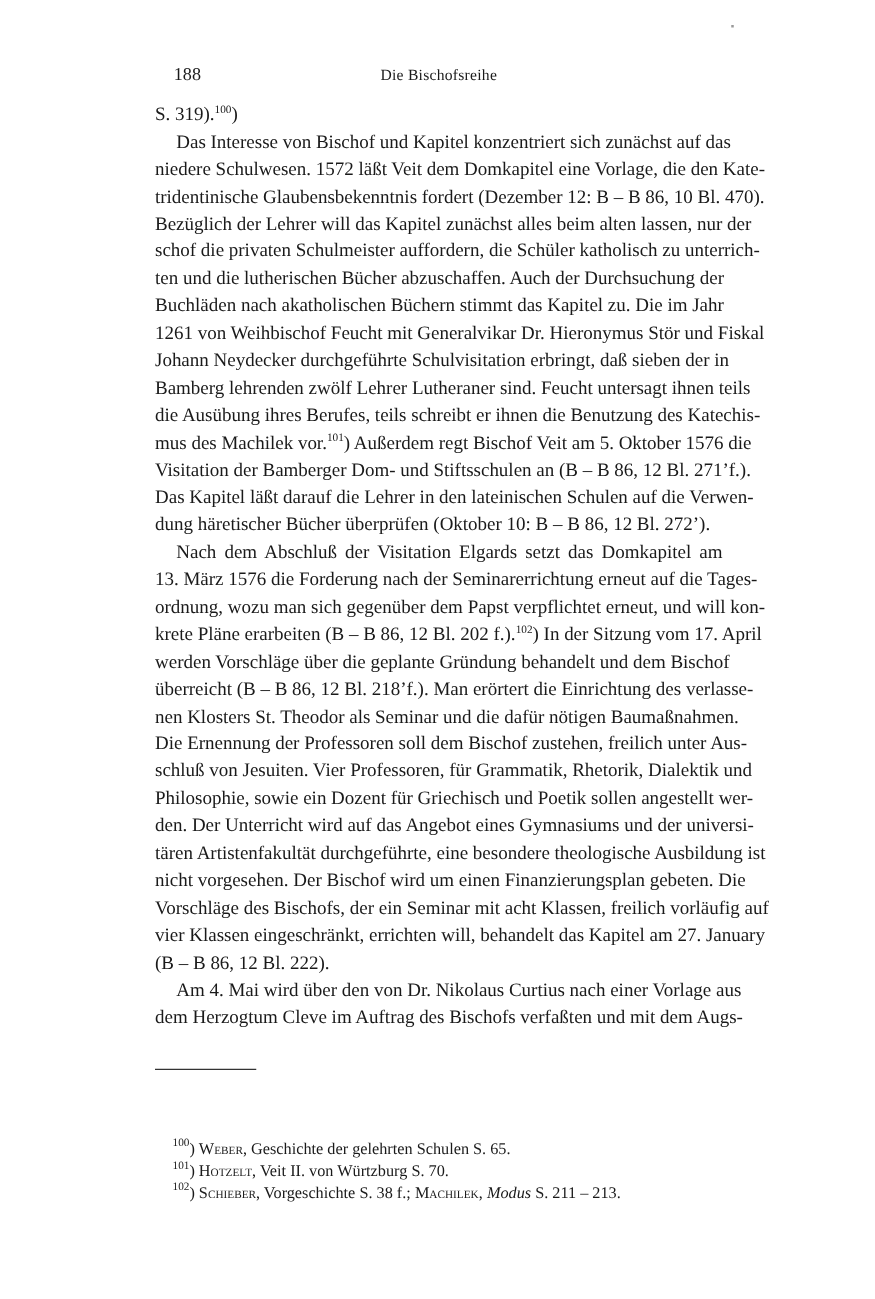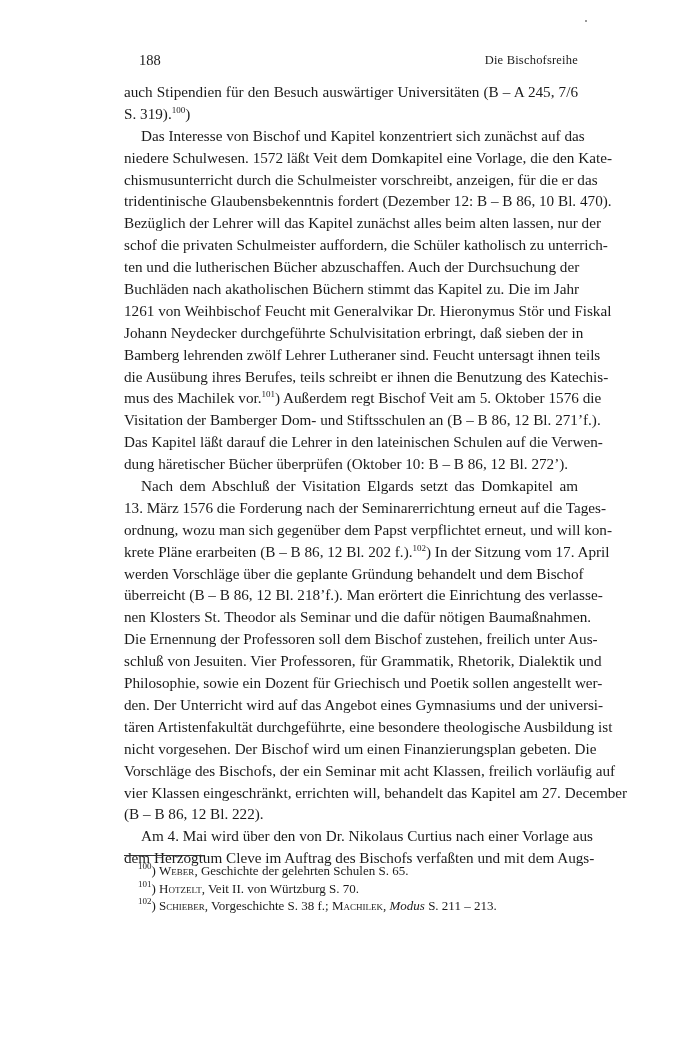--- a/index.html
+++ b/index.html
@@ -1,49 +1,47 @@
 <!DOCTYPE html>
 <html><head>
 <meta charset="utf-8">
 <style>
   html, body { margin: 0; padding: 0; background: #ffffff; }
   body { width: 700px; height: 1039px; position: relative; overflow: hidden;
          font-family: "Liberation Serif", "DejaVu Serif", serif; color: #1a1a1a; }
   .speck { position: absolute; left: 585px; top: 20px; width: 2px; height: 2px; background: #999; }
   .header { position: absolute; top: 52px; left: 124px; width: 454px; height: 20px; }
   .page-no { position: absolute; left: 0; top: 0; font-size: 14.5px; margin-left: 15px; }
-  .running { position: absolute; left: 0; right: 0; top: 1px; text-align: right; font-size: 12.5px; letter-spacing: 0.2px; }
+  .running { position: absolute; left: 0; right: 0; top: 1px; text-align: center; font-size: 12.5px; letter-spacing: 0.2px; }
   .body { position: absolute; top: 81px; left: 124px; width: 454px; }
   .line { font-size: 15.2px; line-height: 21.9px; height: 21.9px; white-space: nowrap;
           text-align: justify; text-align-last: justify; }
   .line.last { text-align-last: left; }
   .line.indent { padding-left: 17px; }
   sup { font-size: 9px; vertical-align: 6px; line-height: 0; }
   .rule { position: absolute; top: 855px; left: 124px; width: 81px; height: 0; border-top: 1px solid #333; }
-  .notes { position: absolute; top: 862px; left: 124px; width: 454px; font-family: Liberation Serif, serif; }
+  .notes { position: absolute; top: 910px; left: 124px; width: 454px; font-family: Liberation Serif, serif; }
   .note { font-size: 13px; line-height: 17.5px; padding-left: 14px; white-space: nowrap; }
   .sc { font-variant: small-caps; }
   .it { font-style: italic; }
 </style>
 </head>
 <body>
 
 <div class="speck"></div>
 
 <div class="header">
   <span class="page-no">188</span>
   <div class="running">Die Bischofsreihe</div>
 </div>
 
 <div class="body" id="body">
-    <div class="line"><span>auch Stipendien für den Besuch auswärtiger Universitäten (B – A 245, 7/6</span></div>
     <div class="line last"><span>S. 319).</span><sup>100</sup><span>)</span></div>
     <div class="line indent"><span>Das Interesse von Bischof und Kapitel konzentriert sich zunächst auf das</span></div>
     <div class="line"><span>niedere Schulwesen. 1572 läßt Veit dem Domkapitel eine Vorlage, die den Kate-</span></div>
-    <div class="line"><span>chismusunterricht durch die Schulmeister vorschreibt, anzeigen, für die er das</span></div>
     <div class="line"><span>tridentinische Glaubensbekenntnis fordert (Dezember 12: B – B 86, 10 Bl. 470).</span></div>
     <div class="line"><span>Bezüglich der Lehrer will das Kapitel zunächst alles beim alten lassen, nur der</span></div>
     <div class="line"><span>schof die privaten Schulmeister auffordern, die Schüler katholisch zu unterrich-</span></div>
     <div class="line"><span>ten und die lutherischen Bücher abzuschaffen. Auch der Durchsuchung der</span></div>
     <div class="line"><span>Buchläden nach akatholischen Büchern stimmt das Kapitel zu. Die im Jahr</span></div>
     <div class="line"><span>1261 von Weihbischof Feucht mit Generalvikar Dr. Hieronymus Stör und Fiskal</span></div>
     <div class="line"><span>Johann Neydecker durchgeführte Schulvisitation erbringt, daß sieben der in</span></div>
     <div class="line"><span>Bamberg lehrenden zwölf Lehrer Lutheraner sind. Feucht untersagt ihnen teils</span></div>
     <div class="line"><span>die Ausübung ihres Berufes, teils schreibt er ihnen die Benutzung des Katechis-</span></div>
     <div class="line"><span>mus des Machilek vor.</span><sup>101</sup><span>) Außerdem regt Bischof Veit am 5. Oktober 1576 die</span></div>
@@ -57,21 +55,21 @@
     <div class="line"><span>werden Vorschläge über die geplante Gründung behandelt und dem Bischof</span></div>
     <div class="line"><span>überreicht (B – B 86, 12 Bl. 218’f.). Man erörtert die Einrichtung des verlasse-</span></div>
     <div class="line"><span>nen Klosters St. Theodor als Seminar und die dafür nötigen Baumaßnahmen.</span></div>
     <div class="line"><span>Die Ernennung der Professoren soll dem Bischof zustehen, freilich unter Aus-</span></div>
     <div class="line"><span>schluß von Jesuiten. Vier Professoren, für Grammatik, Rhetorik, Dialektik und</span></div>
     <div class="line"><span>Philosophie, sowie ein Dozent für Griechisch und Poetik sollen angestellt wer-</span></div>
     <div class="line"><span>den. Der Unterricht wird auf das Angebot eines Gymnasiums und der universi-</span></div>
     <div class="line"><span>tären Artistenfakultät durchgeführte, eine besondere theologische Ausbildung ist</span></div>
     <div class="line"><span>nicht vorgesehen. Der Bischof wird um einen Finanzierungsplan gebeten. Die</span></div>
     <div class="line"><span>Vorschläge des Bischofs, der ein Seminar mit acht Klassen, freilich vorläufig auf</span></div>
-    <div class="line"><span>vier Klassen eingeschränkt, errichten will, behandelt das Kapitel am 27. December</span></div>
+    <div class="line"><span>vier Klassen eingeschränkt, errichten will, behandelt das Kapitel am 27. January</span></div>
     <div class="line last"><span>(B – B 86, 12 Bl. 222).</span></div>
     <div class="line indent"><span>Am 4. Mai wird über den von Dr. Nikolaus Curtius nach einer Vorlage aus</span></div>
     <div class="line"><span>dem Herzogtum Cleve im Auftrag des Bischofs verfaßten und mit dem Augs-</span></div>
   </div>
 
 <div class="rule"></div>
 
 <div class="notes">
   <div class="note"><sup>100</sup>) <span class="sc">Weber</span><span>, Geschichte der gelehrten Schulen S. 65.</span></div>
   <div class="note"><sup>101</sup>) <span class="sc">Hotzelt</span><span>, Veit II. von Würtzburg S. 70.</span></div>

